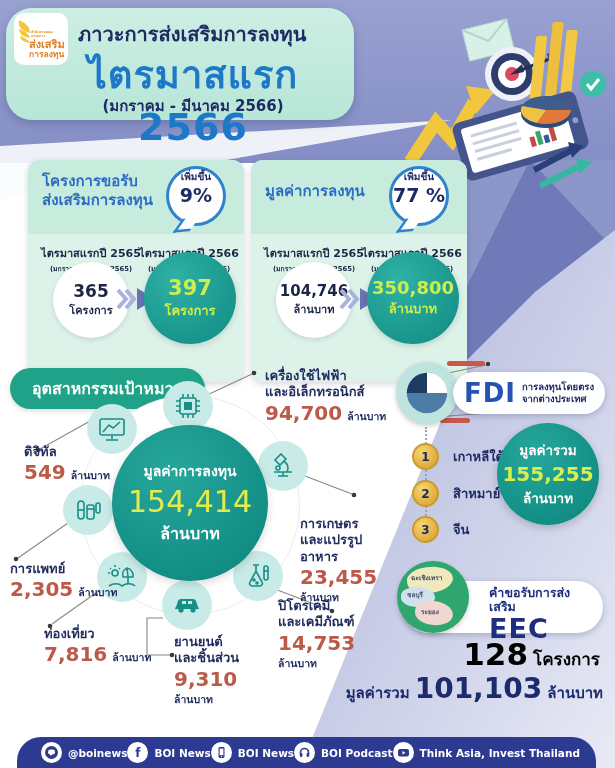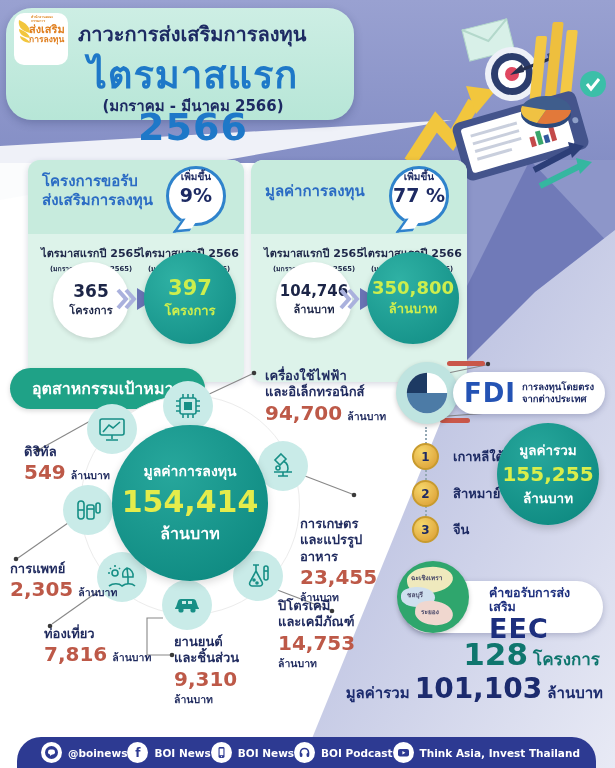--- a/index.html
+++ b/index.html
@@ -3,21 +3,21 @@
 <meta charset="utf-8">
 <style>
   html,body{margin:0;padding:0;background:#e9eaf2;}
   *{box-sizing:border-box;font-family:"DejaVu Sans","Liberation Sans",sans-serif;}
   .page{position:relative;width:615px;height:768px;overflow:hidden;background:#fff;margin:0 auto;}
   .abs{position:absolute;}
   
   .hdr-capsule{position:absolute;left:6px;top:8px;width:348px;height:112px;border-radius:26px;
     background:linear-gradient(180deg,#cdeee4,#b7e6d7);box-shadow:0 3px 8px rgba(25,35,80,.25);}
   .logo{position:absolute;left:8px;top:5px;width:54px;height:52px;background:#fff;border-radius:10px;
-    padding:3px 2px 0 5px;line-height:1;}
+    padding:18px 2px 0 5px;line-height:1;}
   .logo .l0{font-size:3.5px;color:#e08a28;font-weight:700;margin-left:12px;}
   .logo .l1{font-size:11px;color:#e07f1f;font-weight:800;margin-left:10px;margin-top:1px;}
   .logo .l2{font-size:8.5px;color:#e07f1f;font-weight:800;margin-left:10px;}
   .logo svg{position:absolute;left:2px;top:6px;}
   .hdr-title{position:absolute;left:72px;top:10px;font-size:20px;font-weight:800;color:#1d2a63;}
   .hdr-quarter{position:absolute;left:0;top:36px;width:100%;text-align:center;padding-left:26px;
     font-size:38px;font-weight:800;color:#1e78c8;letter-spacing:1px;}
   .hdr-sub{position:absolute;left:0;top:86px;width:100%;text-align:center;padding-left:26px;
     font-size:15px;font-weight:800;color:#1d2a63;}
   
@@ -45,21 +45,21 @@
   .circ-t .u{font-size:13px;font-weight:800;color:#cdee4d;}
   
   .pill{position:absolute;left:10px;top:368px;padding:8px 22px;background:#1fa287;border-radius:24px;
     color:#fff;font-size:16px;font-weight:800;box-shadow:0 2px 5px rgba(0,0,0,.15);}
   .ring{position:absolute;left:80px;top:395px;width:220px;height:220px;border-radius:50%;
     background:#fff;border:1px solid #ececec;}
   .center-circ{position:absolute;left:112px;top:425px;width:156px;height:156px;border-radius:50%;
     background:radial-gradient(circle at 38% 30%,#27a79c,#108c83 78%);
     display:flex;flex-direction:column;align-items:center;justify-content:center;box-shadow:0 3px 8px rgba(0,0,0,.15);}
   .center-circ .l{font-size:14px;font-weight:800;color:#fff;}
-  .center-circ .v{font-size:30px;font-weight:700;color:#e4ec4b;margin:2px 12px;}
+  .center-circ .v{font-size:30px;font-weight:400;color:#e4ec4b;margin:2px 12px;}
   .center-circ .u{font-size:16px;font-weight:800;color:#fff;}
   .ico{position:absolute;width:50px;height:50px;border-radius:50%;background:#c9ebe8;
     display:flex;align-items:center;justify-content:center;}
   .ind-label{position:absolute;line-height:1.25;}
   .ind-name{font-size:13px;font-weight:800;color:#1f2a5e;}
   .ind-val .num{font-size:20px;font-weight:800;color:#bd5948;}
   .ind-val .unit{font-size:10.5px;font-weight:800;color:#1f2a5e;}
   .ind-label.stack .unit{display:block;margin-top:1px;}
   
   .fdi-capsule{position:absolute;left:453px;top:372px;width:152px;height:42px;background:#fff;border-radius:21px;
@@ -85,21 +85,21 @@
   .fdi-circ .v{font-size:20px;font-weight:800;color:#d9ee4b;margin:1px 0;}
   
   .eec-capsule{position:absolute;left:403px;top:581px;width:200px;height:52px;background:#fff;border-radius:26px;
     box-shadow:0 2px 6px rgba(30,40,90,.25);padding:5px 8px 0 86px;line-height:1.1;}
   .eec-title{font-size:12.5px;font-weight:800;color:#1d2f7e;}
   .eec-abbr{font-size:27px;font-weight:800;color:#1d2f7e;letter-spacing:1px;}
   .map{position:absolute;left:397px;top:561px;width:72px;height:72px;border-radius:50%;background:#2fa66d;
     overflow:hidden;box-shadow:0 2px 5px rgba(0,0,0,.2);}
   .map .blob{position:absolute;border-radius:45% 55% 50% 50%;}
   .map .lbl{position:absolute;font-size:6.5px;font-weight:700;color:#4a4a6a;white-space:nowrap;}
-  .eec-proj{position:absolute;right:15px;top:636px;color:#0f766e;text-align:center;}
+  .eec-proj{position:absolute;right:15px;top:636px;color:#000000;text-align:center;}
   .eec-proj .big{font-size:31px;font-weight:800;}
   .eec-proj .sm{font-size:17px;font-weight:800;}
   .eec-total{position:absolute;right:12px;top:672px;color:#1c2b6e;text-align:right;}
   .eec-total .big{font-size:28px;font-weight:800;}
   .eec-total .sm{font-size:15px;font-weight:800;}
   
   .footer{position:absolute;left:17px;top:737px;width:579px;height:31px;background:#2d3a92;
     border-radius:24px 24px 0 0;display:flex;align-items:center;justify-content:space-between;padding:0 24px;}
   .f-item{display:flex;align-items:center;gap:6px;}
   .f-ico{width:21px;height:21px;border-radius:50%;background:#fff;display:flex;align-items:center;justify-content:center;

